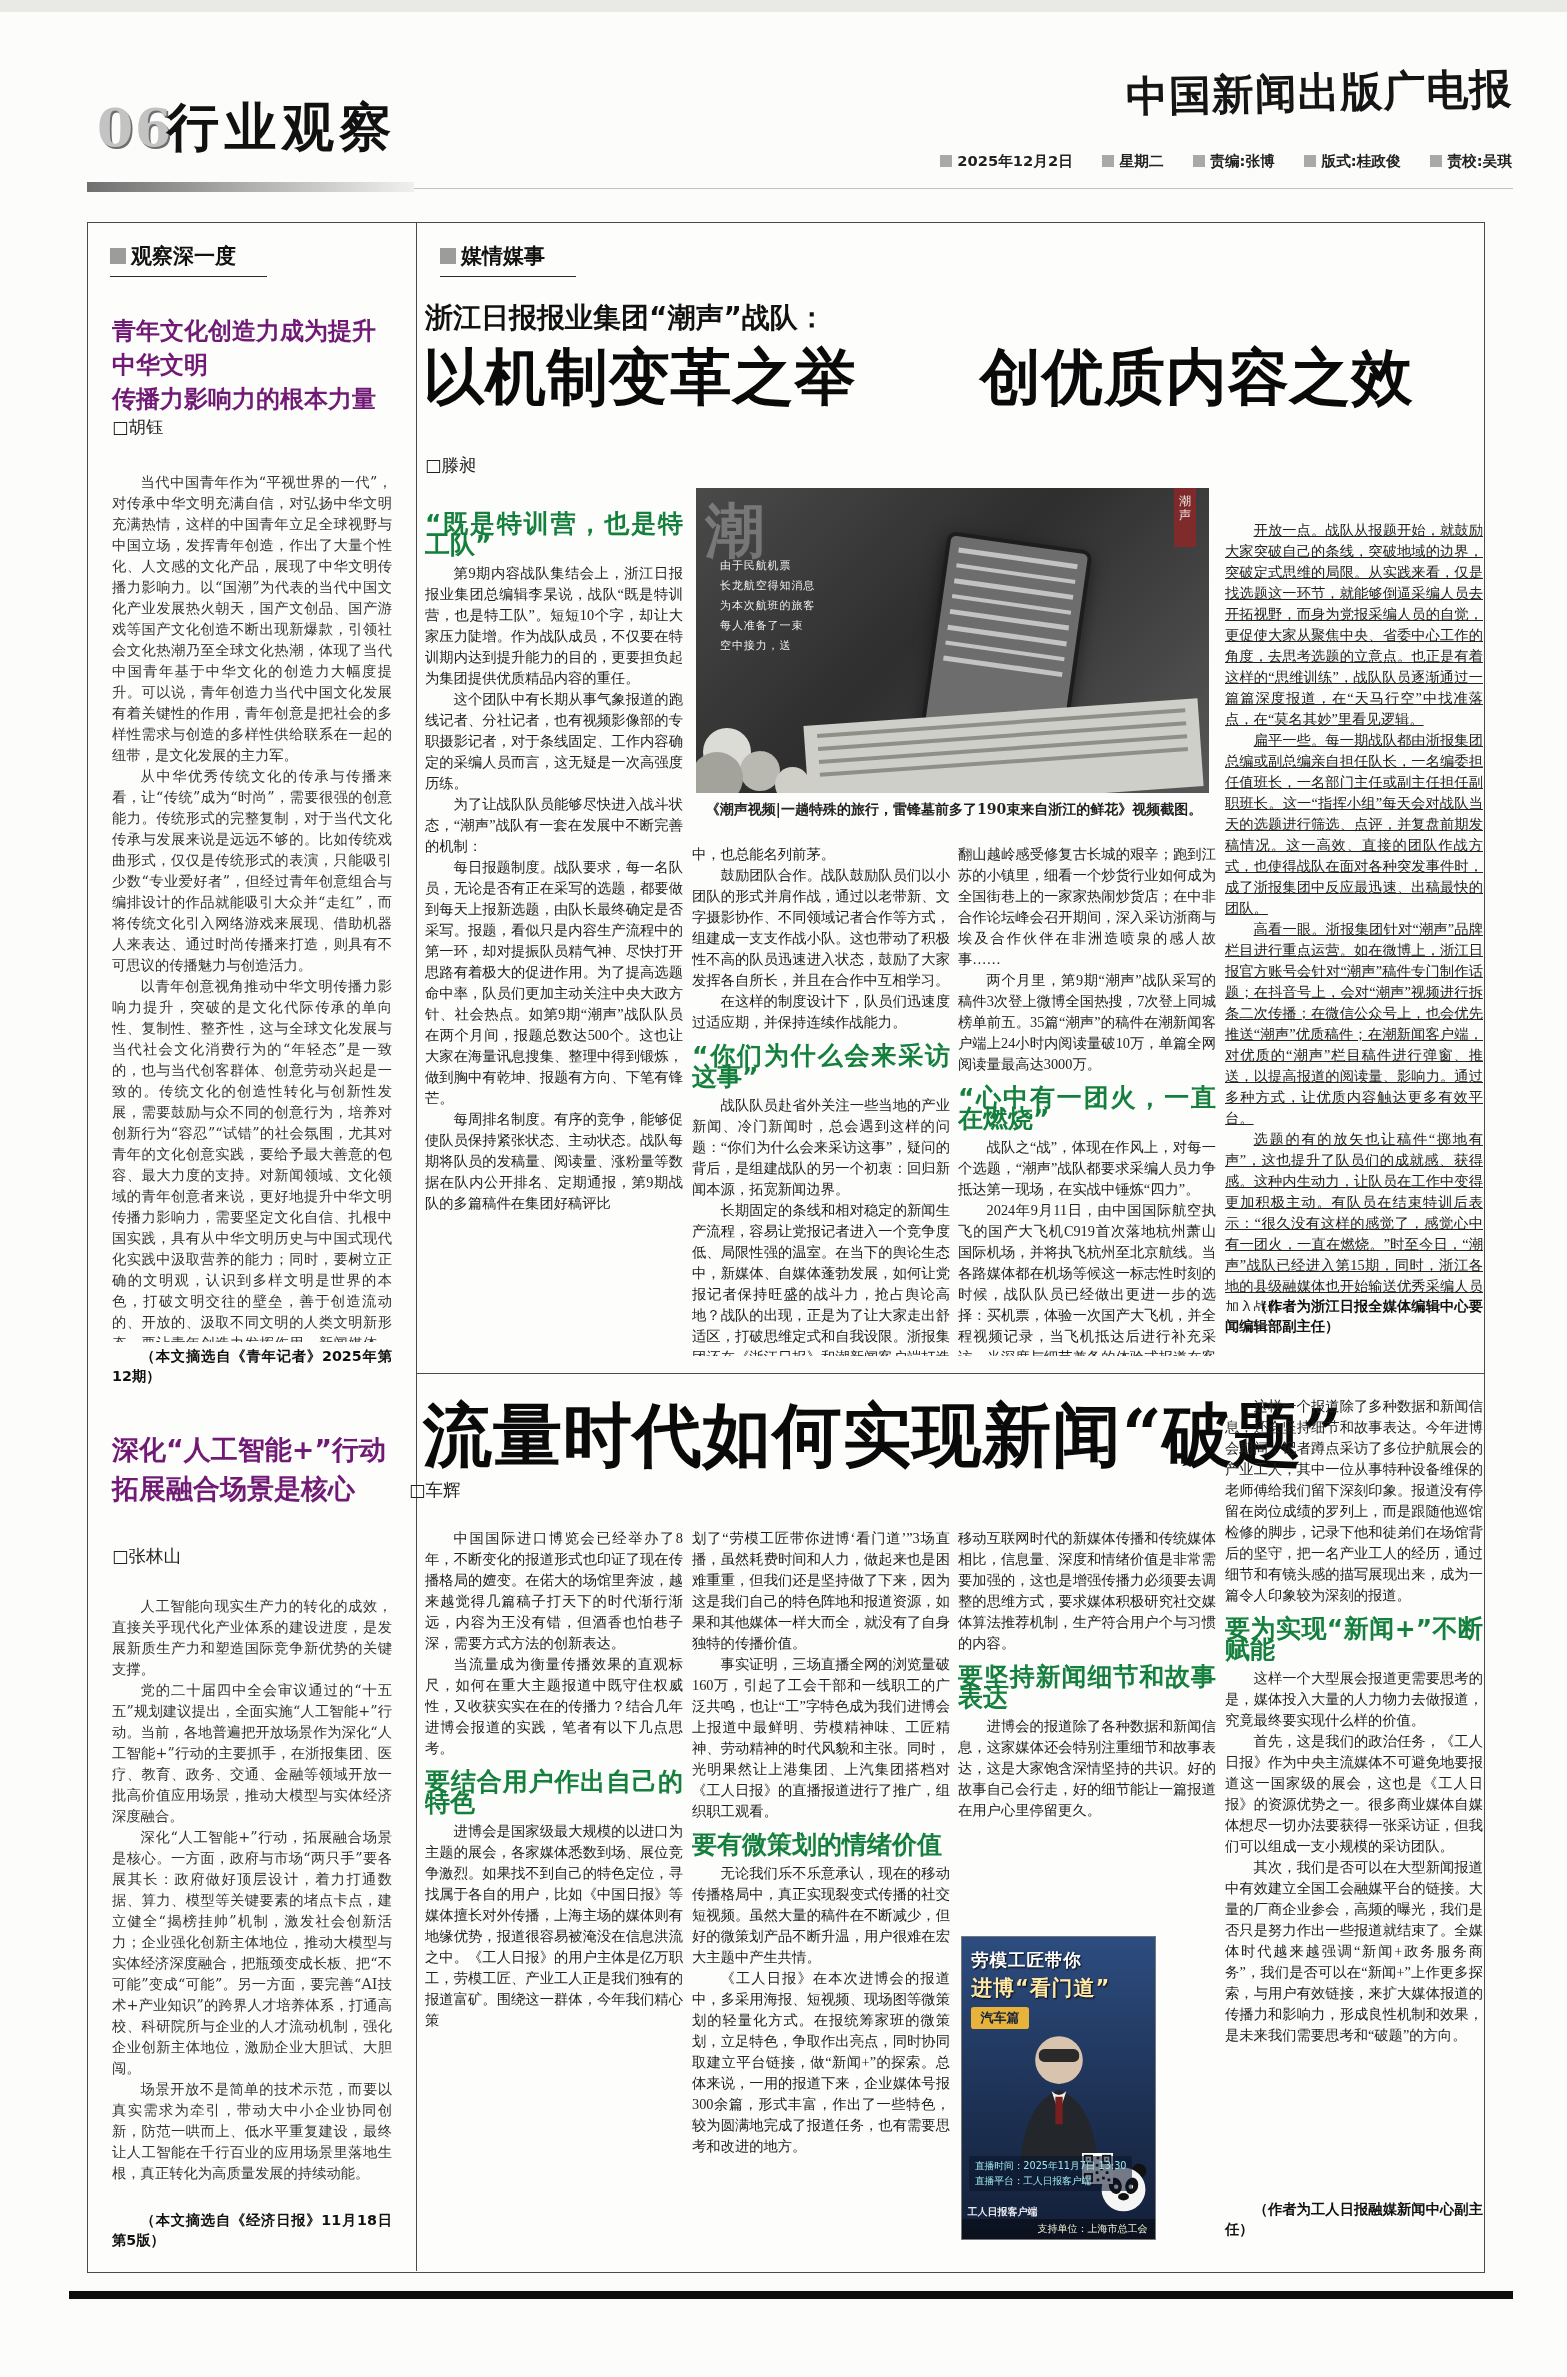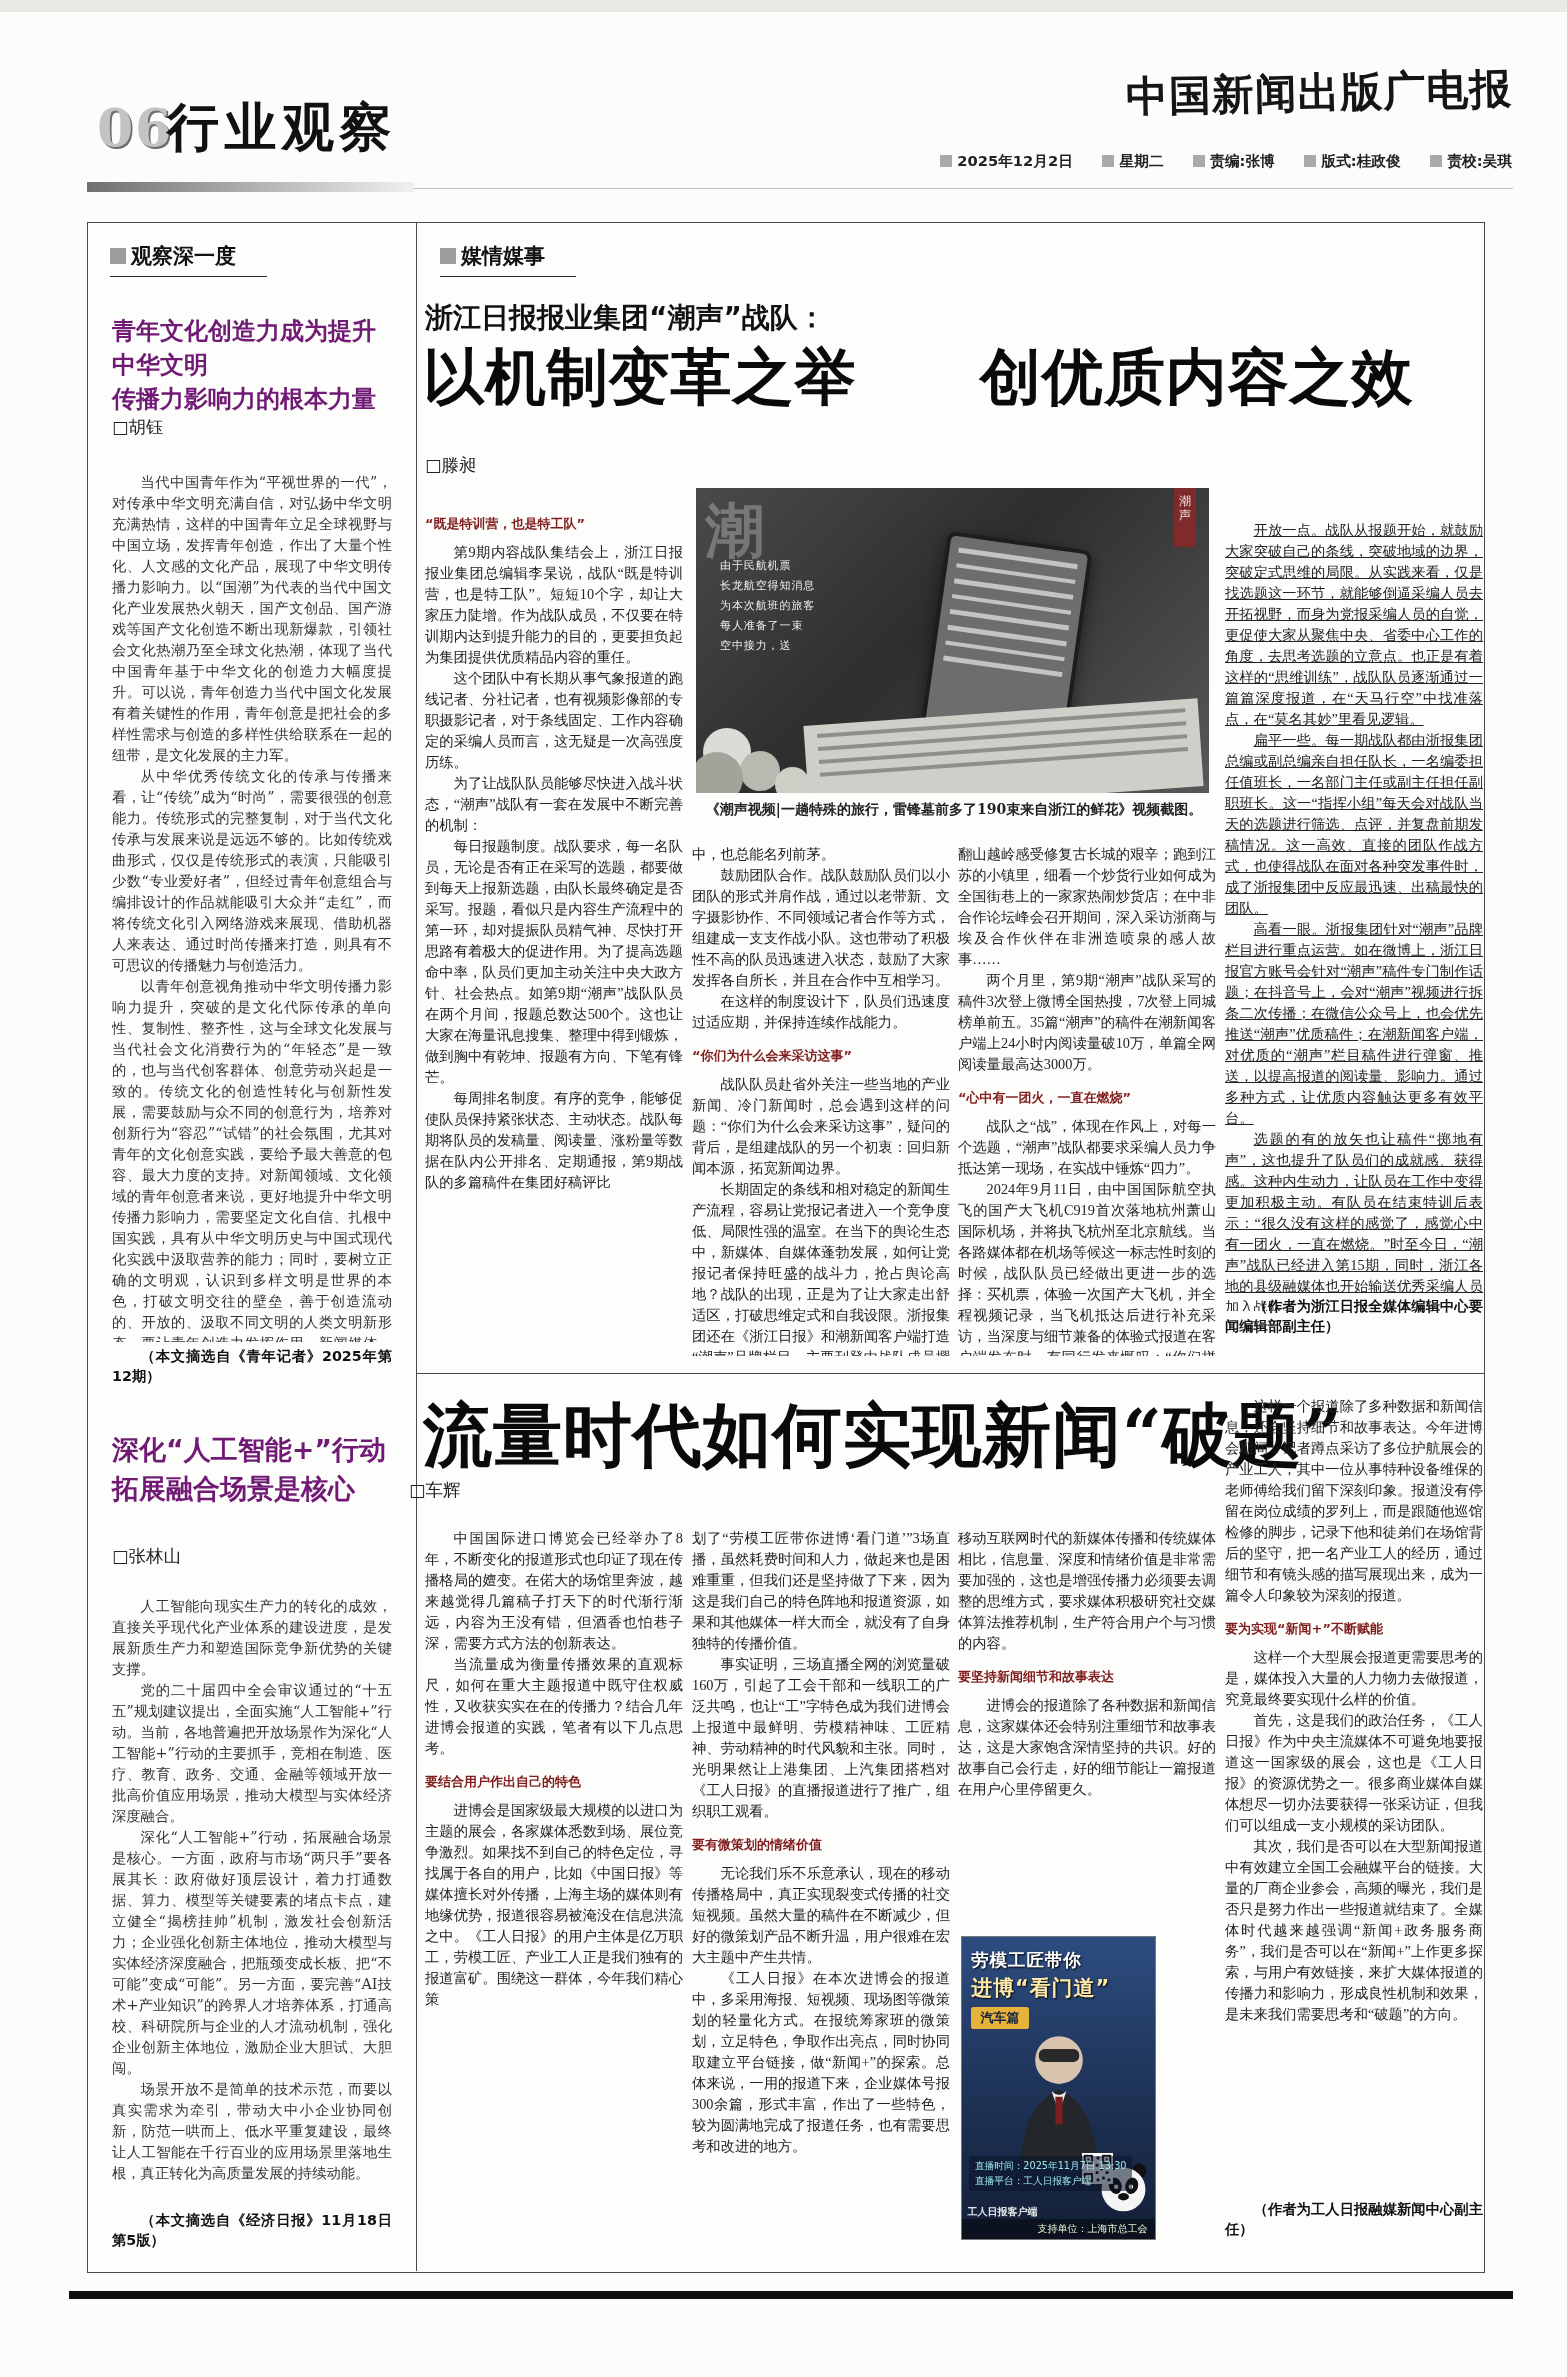--- a/index.html
+++ b/index.html
@@ -25,22 +25,22 @@
   
   .kicker{font-size:21px;font-weight:900;color:#111;border-bottom:1.8px solid #2a2a2a;padding:0 31px 6.4px 0;display:inline-block;}
   .kicker .sq{width:15.6px;height:15.6px;background:#9c9c9c;}
   
   .lt-title{position:absolute;left:112px;width:285px;font-size:24px;line-height:34px;font-weight:900;color:#701a75;}
   .byline{font-size:17.5px;color:#222;font-weight:400;}
   .kai{font-family:"DejaVu Serif","Liberation Serif",serif;color:#333;}
   .body-box{position:absolute;overflow:hidden;font-size:14.3px;line-height:21px;text-align:justify;}
   .body-box .para{margin:0;text-indent:2em;}
   .body-box .para.cont{text-indent:0;}
-  .body-box .sub{font-family:"DejaVu Sans","Liberation Sans",sans-serif;font-weight:900;font-size:13px;
-                 margin:12px 0 8.3px;color:#7f1d1d;text-indent:0;}
+  .body-box .sub{font-family:"DejaVu Sans","Liberation Sans",sans-serif;font-weight:900;font-size:25px;
+                 margin:12px 0 8.3px;color:#15803d;text-indent:0;}
   .note{font-weight:900;font-size:14.3px;line-height:20px;color:#111;
         font-family:"DejaVu Sans","Liberation Sans",sans-serif;text-indent:2em;text-align:justify;}
   
   .eyebrow{position:absolute;left:425px;top:287px;font-size:28px;font-weight:900;color:#111;}
   .headline-1{position:absolute;left:423px;top:331px;width:1062px;font-size:61px;line-height:68px;font-weight:900;
               color:#0a0a0a;font-family:"DejaVu Serif",serif;letter-spacing:0.9px;white-space:nowrap;}
   .headline-2{position:absolute;left:423px;top:1378px;font-size:69px;font-weight:900;color:#0a0a0a;
               font-family:"DejaVu Serif",serif;letter-spacing:0.9px;white-space:nowrap;}
   .serif-body{font-family:"Liberation Serif","DejaVu Serif",serif;color:#222;}
   
@@ -114,21 +114,21 @@
     </div>
   <div class="note" style="position:absolute;left:112px;top:1334px;width:280px;">（本文摘选自《青年记者》2025年第12期）</div>
 
   <div class="lt-title" style="top:1418px;font-size:27px;line-height:39px;">
     <div>深化“人工智能+”行动</div>
       <div>拓展融合场景是核心</div>
   </div>
   <div class="byline" style="position:absolute;left:112px;top:1532px;">□张林山</div>
   <div class="body-box kai" style="left:112px;top:1584px;width:280px;height:609px;">
       <p class="para">人工智能向现实生产力的转化的成效，直接关乎现代化产业体系的建设进度，是发展新质生产力和塑造国际竞争新优势的关键支撑。</p>
-      <p class="para">党的二十届四中全会审议通过的“十五五”规划建议提出，全面实施“人工智能+”行动。当前，各地普遍把开放场景作为深化“人工智能+”行动的主要抓手，竞相在制造、医疗、教育、政务、交通、金融等领域开放一批高价值应用场景，推动大模型与实体经济深度融合。</p>
+      <p class="para">党的二十届四中全会审议通过的“十五五”规划建议提出，全面实施“人工智能+”行动。当前，各地普遍把开放场景作为深化“人工智能+”行动的主要抓手，在浙报集团、医疗、教育、政务、交通、金融等领域开放一批高价值应用场景，推动大模型与实体经济深度融合。</p>
       <p class="para">深化“人工智能+”行动，拓展融合场景是核心。一方面，政府与市场“两只手”要各展其长：政府做好顶层设计，着力打通数据、算力、模型等关键要素的堵点卡点，建立健全“揭榜挂帅”机制，激发社会创新活力；企业强化创新主体地位，推动大模型与实体经济深度融合，把瓶颈变成长板、把“不可能”变成“可能”。另一方面，要完善“AI技术+产业知识”的跨界人才培养体系，打通高校、科研院所与企业的人才流动机制，强化企业创新主体地位，激励企业大胆试、大胆闯。</p>
       <p class="para">场景开放不是简单的技术示范，而要以真实需求为牵引，带动大中小企业协同创新，防范一哄而上、低水平重复建设，最终让人工智能在千行百业的应用场景里落地生根，真正转化为高质量发展的持续动能。</p>
     </div>
   <div class="note" style="position:absolute;left:112px;top:2198px;width:280px;">（本文摘选自《经济日报》11月18日第5版）</div>
 
   <div style="position:absolute;left:440px;top:230px;">
     <span class="kicker"><span class="sq"></span><span>媒情媒事</span></span>
   </div>
   <div class="eyebrow">浙江日报报业集团“潮声”战队：</div>
   <div class="headline-1">以机制变革之举　　创优质内容之效</div>

